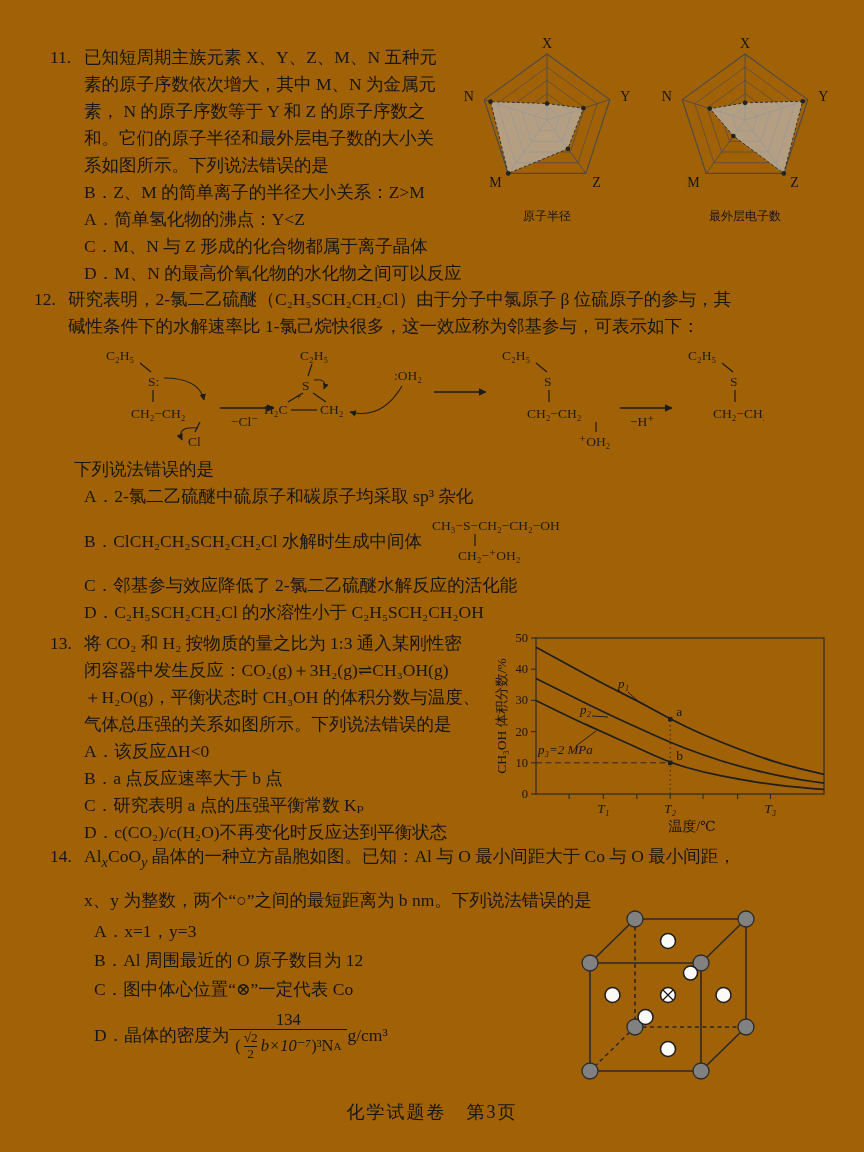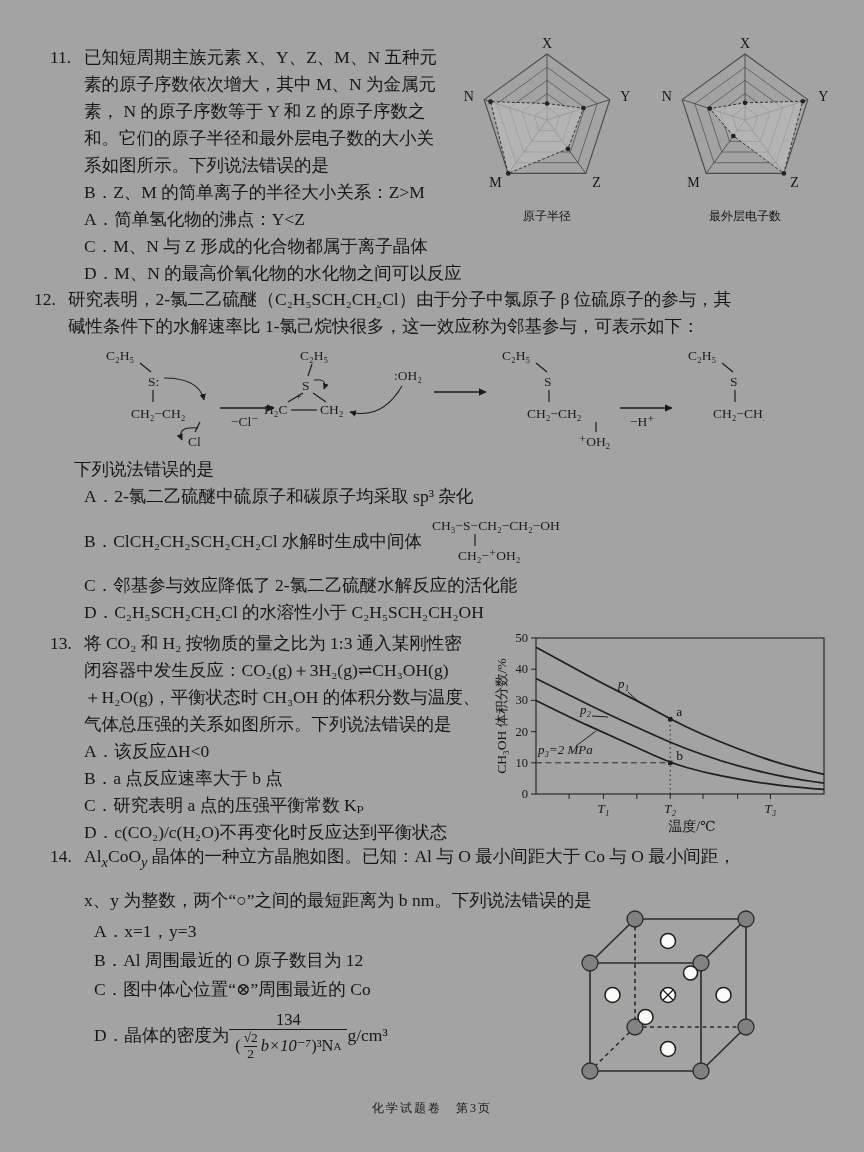--- a/index.html
+++ b/index.html
@@ -1,16 +1,16 @@
 <!DOCTYPE html>
 <html><head>
 <meta charset="utf-8">
 <style>
   html,body{margin:0;padding:0;background:#d9d9d6;}
-  .page{position:relative;width:864px;height:1152px;background:#a3a3a3;color:#161616;
+  .page{position:relative;width:864px;height:1152px;background:#a16207;color:#161616;
         font-family:"Liberation Serif","DejaVu Serif","DejaVu Sans",serif;overflow:hidden;}
   .q{position:absolute;}
   .qline{font-size:17.5px;line-height:27px;white-space:nowrap;}
   .qfirst{display:flex;}
   .qnum{width:34px;flex:0 0 34px;}
   .ind{padding-left:34px;}
   svg{font-family:"Liberation Serif","DejaVu Serif","DejaVu Sans",serif;}
   .radar-wrap{position:absolute;left:452px;top:34px;display:flex;gap:8px;}
   .radar-box{text-align:center;}
   .radar-title{font-size:12px;margin-top:-2px;}
@@ -19,21 +19,21 @@
   .optB{display:flex;align-items:center;gap:6px;}
   .chart13{position:absolute;left:492px;top:626px;}
   .cell14{position:absolute;left:560px;top:898px;}
   .fracrow{display:flex;align-items:center;}
   .frac{display:inline-flex;flex-direction:column;align-items:center;font-size:16.5px;line-height:1.15;}
   .frac .den{border-top:1.4px solid #161616;padding:1px 6px 0 6px;display:flex;align-items:center;}
   .sfrac{display:inline-flex;flex-direction:column;align-items:center;font-size:13.5px;line-height:1.05;margin:0 1px;}
   .sfrac .sden{border-top:1.2px solid #161616;padding:0 3px;}
   .sfrac .snum{padding:0 2px;}
   sub.nA{font-size:11px;}
-  .footer{position:absolute;left:0;top:1100px;width:100%;text-align:center;font-size:12px;letter-spacing:2px;}
+  .footer{position:absolute;left:0;top:1100px;width:100%;text-align:center;font-size:18px;letter-spacing:2px;}
 </style>
 </head>
 <body>
 
 <div class="page">
 
   <div class="q" style="left:50px;top:44px;width:410px;">
     <div class="qline qfirst">
       <span class="qnum">11.</span>
       <span>已知短周期主族元素 X、Y、Z、M、N 五种元</span>
@@ -259,21 +259,21 @@
   <div class="q" style="left:50px;top:843px;width:790px;">
     <div class="qline qfirst">
       <span class="qnum">14.</span>
       <span>
         <span>Al</span><sub style="font-style:italic;">x</sub><span>CoO</span><sub style="font-style:italic;">y</sub><span> 晶体的一种立方晶胞如图。已知：Al 与 O 最小间距大于 Co 与 O 最小间距，</span>
       </span>
     </div>
     <div class="qline ind" style="margin-top:11px;">x、y 为整数，两个“○”之间的最短距离为 b nm。下列说法错误的是</div>
     <div class="qline ind" style="margin-top:4px;padding-left:44px;">A．x=1，y=3</div>
     <div class="qline" style="margin-top:2px;padding-left:44px;">B．Al 周围最近的 O 原子数目为 12</div>
-    <div class="qline" style="margin-top:2px;padding-left:44px;">C．图中体心位置“⊗”周围最近的 Co</div>
+    <div class="qline" style="margin-top:2px;padding-left:44px;">C．图中体心位置“⊗”一定代表 Co</div>
     <div class="fracrow" style="margin-top:8px;padding-left:44px;">
       <span class="qline">D．晶体的密度为</span>
       <span class="frac">
         <span class="num">134</span>
         <span class="den">
           <span>(</span>
           <span class="sfrac">
               <span class="snum">√2</span>
               <span class="sden">2</span>
             </span>

